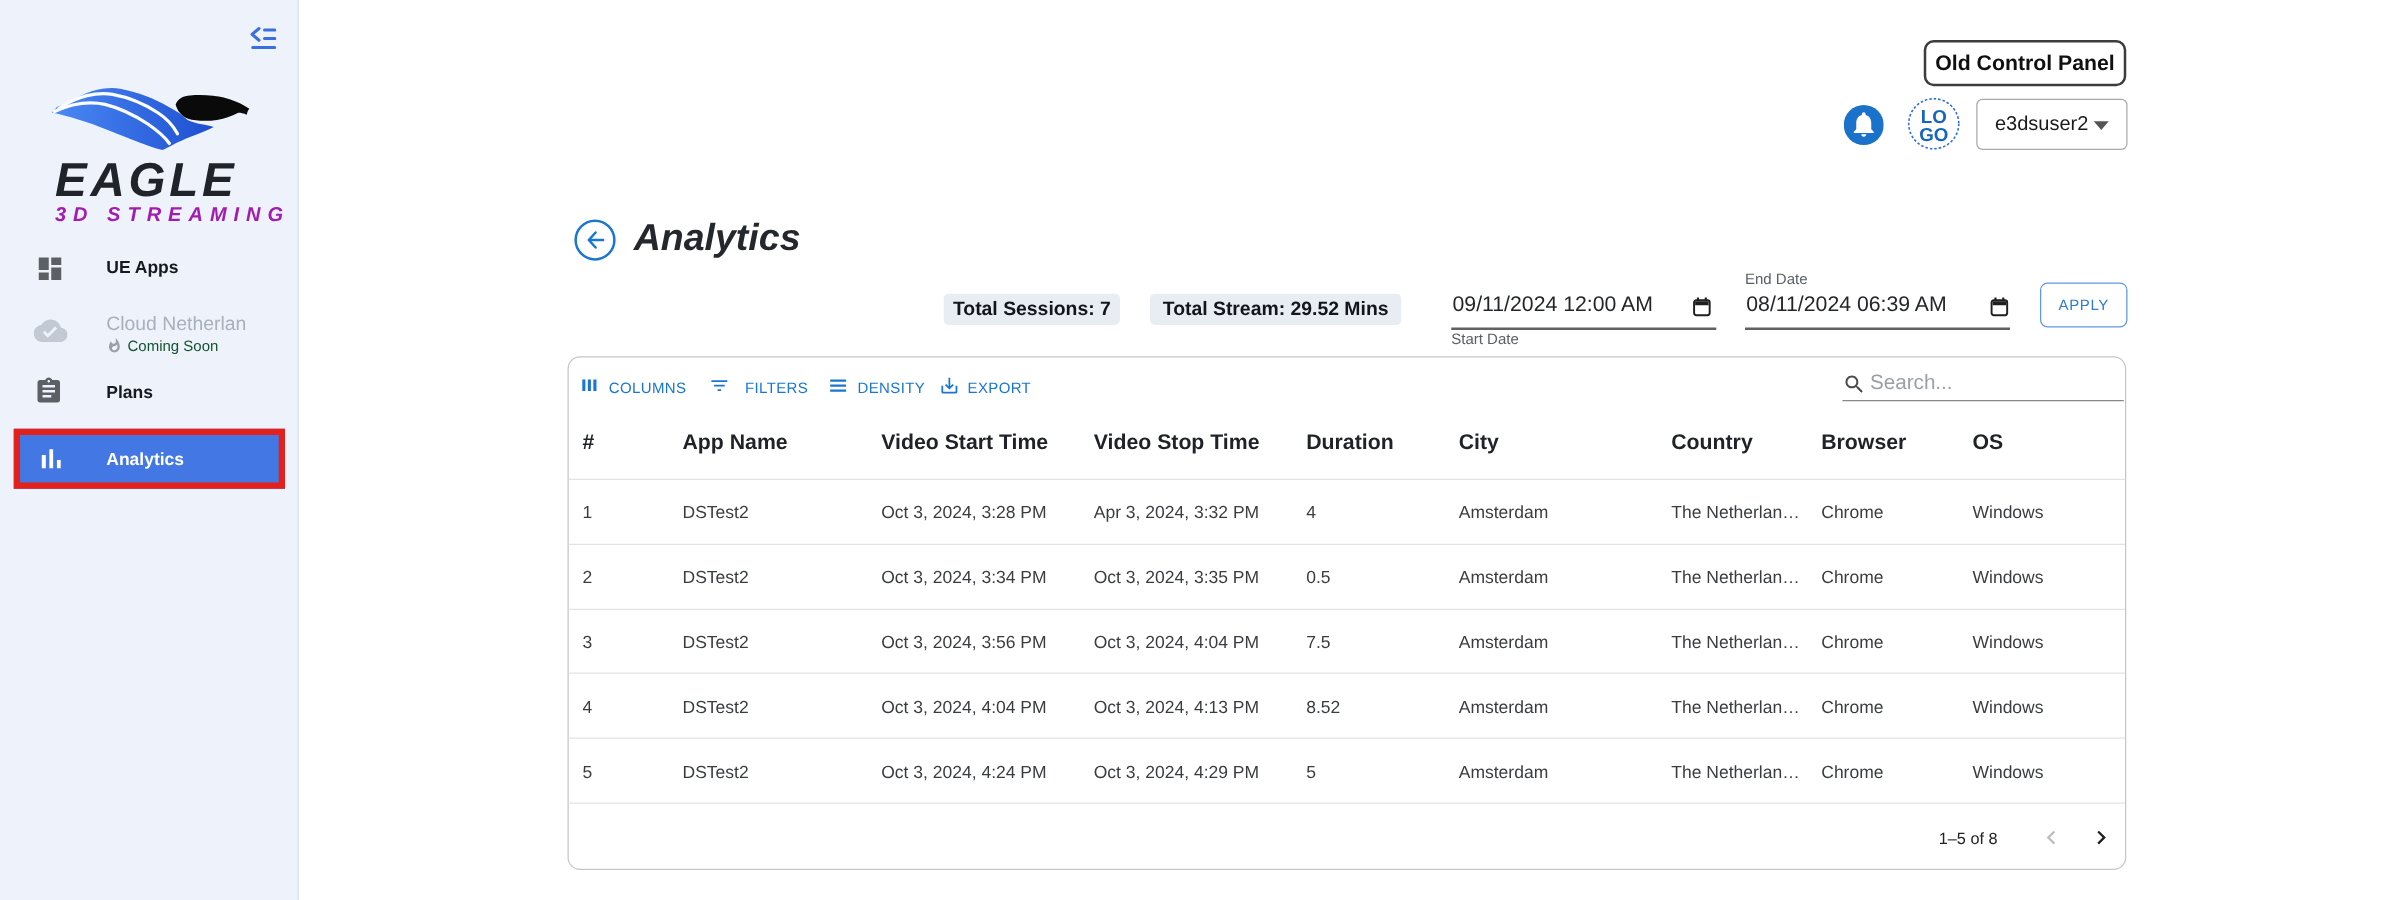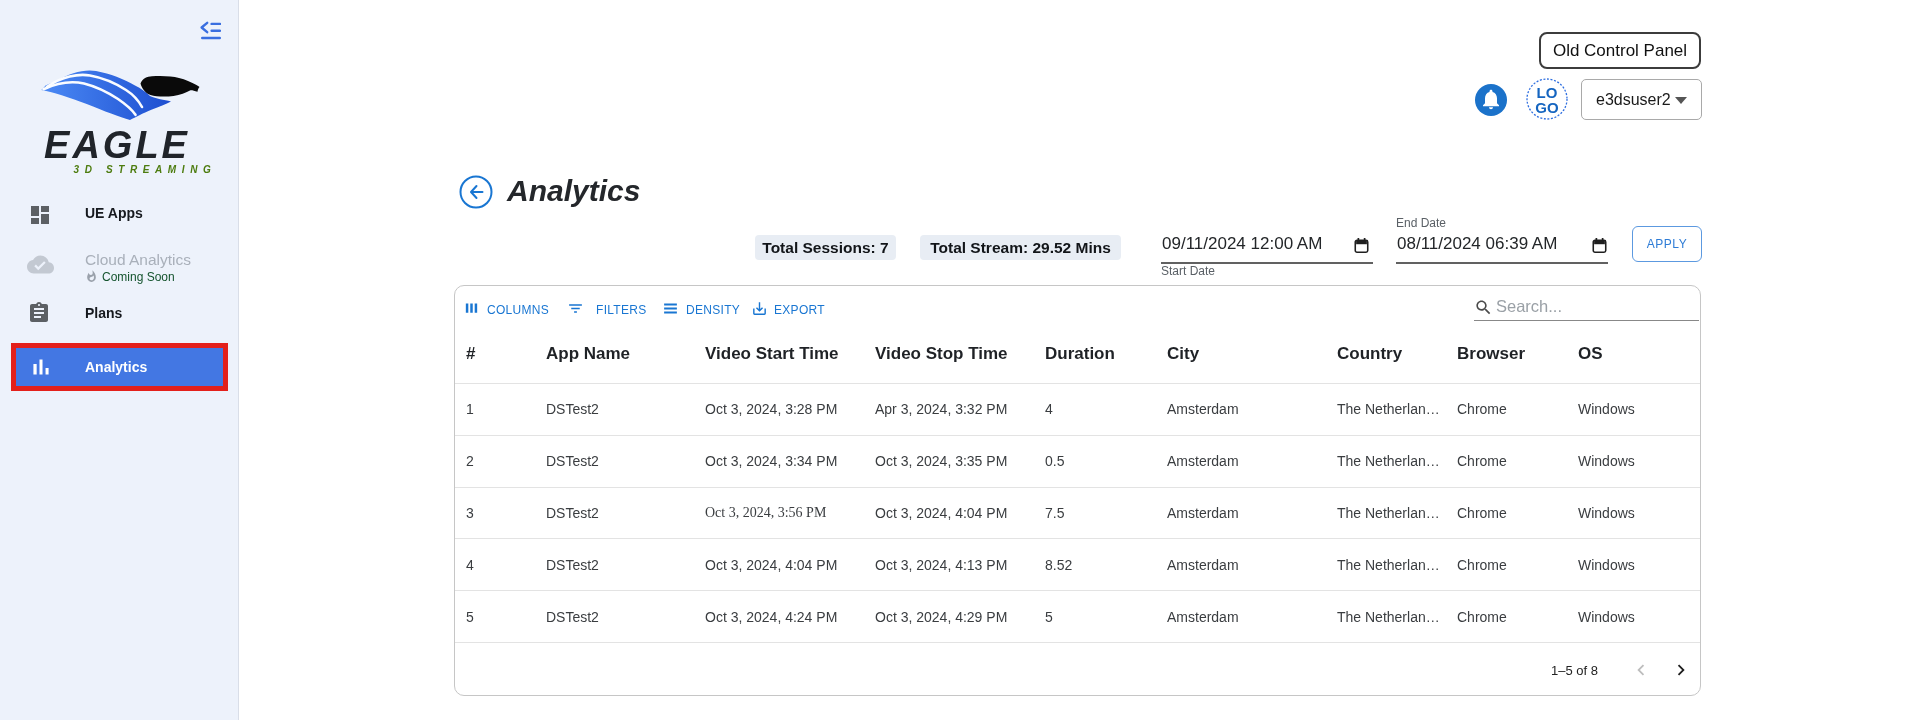--- a/index.html
+++ b/index.html
@@ -8,21 +8,21 @@
   
   #sidebar { left:0; top:0; width:239px; height:720px; background:#edf2fb; border-right:1px solid #d9dee8; }
   .mi-label { font-size:14px; font-weight:700; color:#16191e; }
   #ueapps-t { left:85px; top:205px; }
   #cloud-t { left:85px; top:251px; font-size:15.5px; color:#a9b0ba; font-weight:400; }
   #csoon { left:85px; top:270px; font-size:12px; color:#14532d; }
   #plans-t { left:85px; top:305px; }
   #ana-box { left:11px; top:343px; width:217px; height:48px; background:#4377e3; border:5px solid #e3201b; }
   #ana-t { left:85px; top:359px; color:#fff; }
   
-  #oldcp { left:1539px; top:32px; width:162px; height:37px; background:#fff; border:2px solid #3c3c3c; border-radius:8px; font-weight:400; font-size:17px; color:#101010; text-align:center; line-height:33px; }
+  #oldcp { left:1539px; top:32px; width:162px; height:37px; background:#fff; border:2px solid #3c3c3c; border-radius:8px; font-weight:700; font-size:17px; color:#101010; text-align:center; line-height:33px; }
   #userdd { left:1581px; top:79px; width:121px; height:41px; border:1px solid #a9a9a9; border-radius:5px; background:#fff; }
   #userdd span { position:absolute; left:14px; top:11px; font-size:16px; color:#1a1a1a; }
   #userdd .caret { position:absolute; right:14px; top:17px; width:0; height:0; border-left:6px solid transparent; border-right:6px solid transparent; border-top:7px solid #555; }
   
   #pagetitle { left:507px; top:174px; font-size:30px; font-weight:700; font-style:italic; color:#24272b; }
   
   .chip { background:#e8edf4; border-radius:4px; font-weight:700; font-size:15.5px; color:#121519; text-align:center; line-height:25px; height:25px; }
   #chip1 { left:755px; top:235px; width:141px; }
   #chip2 { left:920px; top:235px; width:201px; }
   .dlabel { font-size:12px; color:#5a6066; }
@@ -56,30 +56,30 @@
       <stop offset="0" stop-color="#4b8af5"></stop>
         <stop offset="1" stop-color="#1d4ed0"></stop>
     </linearGradient>
   </defs>
   <path fill="url(#wg)" d="M3.3 24 C 5 22.5, 6.3 21, 7.5 19.6 C 11 18, 14.5 16.6, 18 15.5 C 32 6, 48 3, 58 5 C 73 8, 85 12.5, 97 19.5 C 103 22.5, 108 26, 112 30 C 118 33, 126 33.5, 133 35.5 C 128 38.5, 121 40.5, 114 43.5 C 104 47.5, 98 51, 92 54 C 82 51.5, 66 45, 48.7 38.1 C 32 31.5, 16 26.5, 3.3 24 Z"></path>
   <path fill="none" stroke="#fafcff" stroke-width="2.6" stroke-linecap="round" d="M9 20.8 C 24 10.5, 40 7.5, 52 9.5 C 66 12, 78 17.5, 88 24 C 95 28.5, 100 33.5, 104 41"></path>
   <path fill="none" stroke="#fafcff" stroke-width="2.6" stroke-linecap="round" d="M5.5 23.2 C 20 16.5, 34 15, 46 17.5 C 58 20.5, 70 26.5, 80 33 C 88 38.5, 94 43.5, 97.5 48.8"></path>
   <path fill="#0a0a0a" d="M102.5 17.5 C 104.5 12.5, 109 10.6, 114 10.3 C 124 9.6, 134 10.2, 141 12 C 147.5 13.6, 153 16, 157.5 18.6 C 159.5 19.8, 161 20.6, 161.5 21 C 160.3 22.2, 159.7 24, 159.5 25.8 C 156.5 24.6, 154.2 24.1, 152.5 24.2 C 148 26.8, 142 28.9, 135.5 29.9 C 127 31.2, 118 30.6, 112.5 28.9 C 107.5 27.3, 104 22.8, 102.5 17.5 Z"></path>
 </svg>
 <div class="abs" style="left:41px; top:124px; width:152px; text-align:center; font-size:38px; font-weight:700; font-style:italic; color:#20242a; letter-spacing:3px;">EAGLE</div>
-<div class="abs" style="left:44px; top:164px; width:152px; text-align:center; font-size:10px; font-weight:700; font-style:italic; color:#4d7c0f; letter-spacing:5.6px;margin-left:25px;">3D STREAMING</div>
+<div class="abs" style="left:44px; top:164px; width:152px; text-align:center; font-size:16px; font-weight:700; font-style:italic; color:#a21caf; letter-spacing:5.6px;">3D STREAMING</div>
 
 <svg class="abs" style="left:28px; top:203px;" width="24" height="24" viewBox="0 0 24 24">
     <path fill="#5c6064" d="M3 13h8V3H3v10zm0 8h8v-6H3v6zm10 0h8V11h-8v10zm0-18v6h8V3h-8z"></path>
   </svg>
 <div class="abs mi-label" id="ueapps-t">UE Apps</div>
 <svg class="abs" style="left:27px; top:251px;" width="27" height="27" viewBox="0 0 24 24">
     <path fill="#c3c9d2" d="M19.35 10.04C18.67 6.59 15.64 4 12 4 9.11 4 6.6 5.64 5.35 8.04 2.34 8.36 0 10.91 0 14c0 3.31 2.69 6 6 6h13c2.76 0 5-2.24 5-5 0-2.64-2.05-4.78-4.65-4.96zM10 17l-3.5-3.5 1.41-1.41L10 14.17 15.18 9l1.41 1.41L10 17z"></path>
   </svg>
-<div class="abs" id="cloud-t">Cloud Analytics</div>
+<div class="abs" id="cloud-t">Cloud Netherlan</div>
 <div class="abs" id="csoon"><svg width="13" height="13" viewBox="0 0 24 24" style="vertical-align:-2px; margin-right:4px;">
       <path fill="#9aa1ab" d="M13.5.67s.74 2.65.74 4.8c0 2.06-1.35 3.73-3.41 3.73-2.07 0-3.63-1.67-3.63-3.73l.03-.36C5.21 7.51 4 10.62 4 14c0 4.42 3.58 8 8 8s8-3.58 8-8C20 8.61 17.41 3.8 13.5.67zM11.71 19c-1.78 0-3.22-1.4-3.22-3.14 0-1.62 1.05-2.76 2.81-3.12 1.77-.36 3.6-1.21 4.62-2.58.39 1.29.59 2.65.59 4.04 0 2.65-2.15 4.8-4.8 4.8z"></path>
     </svg>Coming Soon</div>
 <svg class="abs" style="left:27px; top:301px;" width="24" height="24" viewBox="0 0 24 24">
     <path fill="#5c6064" d="M19 3h-4.18C14.4 1.84 13.3 1 12 1c-1.3 0-2.4.84-2.82 2H5c-1.1 0-2 .9-2 2v14c0 1.1.9 2 2 2h14c1.1 0 2-.9 2-2V5c0-1.1-.9-2-2-2zm-7 0c.55 0 1 .45 1 1s-.45 1-1 1-1-.45-1-1 .45-1 1-1zm2 14H7v-2h7v2zm3-4H7v-2h10v2zm0-4H7V7h10v2z"></path>
   </svg>
 <div class="abs mi-label" id="plans-t">Plans</div>
 <div class="abs" id="ana-box"></div>
 <svg class="abs" style="left:28px; top:354px;" width="26" height="26" viewBox="0 0 24 24">
     <path fill="#fff" d="M5 9.2h3V19H5V9.2zM10.6 5h2.8v14h-2.8V5zm5.6 8H19v6h-2.8v-6z"></path>
@@ -179,21 +179,21 @@
     <div class="td" style="left:546px; top:453px;">DSTest2</div>
     <div class="td" style="left:705px; top:453px;text-align:center;">Oct 3, 2024, 3:34 PM</div>
     <div class="td" style="left:875px; top:453px;">Oct 3, 2024, 3:35 PM</div>
     <div class="td" style="left:1045px; top:453px;">0.5</div>
     <div class="td" style="left:1167px; top:453px;">Amsterdam</div>
     <div class="td" style="left:1337px; top:453px;">The Netherlan…</div>
     <div class="td" style="left:1457px; top:453px;">Chrome</div>
     <div class="td" style="left:1578px; top:453px;">Windows</div>
     <div class="td" style="left:466px; top:505px;">3</div>
     <div class="td" style="left:546px; top:505px;">DSTest2</div>
-    <div class="td" style="left:705px; top:505px;font-family:Liberation Serif, serif;">Oct 3, 2024, 3:56 PM</div>
+    <div class="td" style="left:705px; top:505px;">Oct 3, 2024, 3:56 PM</div>
     <div class="td" style="left:875px; top:505px;">Oct 3, 2024, 4:04 PM</div>
     <div class="td" style="left:1045px; top:505px;">7.5</div>
     <div class="td" style="left:1167px; top:505px;">Amsterdam</div>
     <div class="td" style="left:1337px; top:505px;">The Netherlan…</div>
     <div class="td" style="left:1457px; top:505px;">Chrome</div>
     <div class="td" style="left:1578px; top:505px;">Windows</div>
     <div class="td" style="left:466px; top:557px;">4</div>
     <div class="td" style="left:546px; top:557px;">DSTest2</div>
     <div class="td" style="left:705px; top:557px;">Oct 3, 2024, 4:04 PM</div>
     <div class="td" style="left:875px; top:557px;">Oct 3, 2024, 4:13 PM</div>

